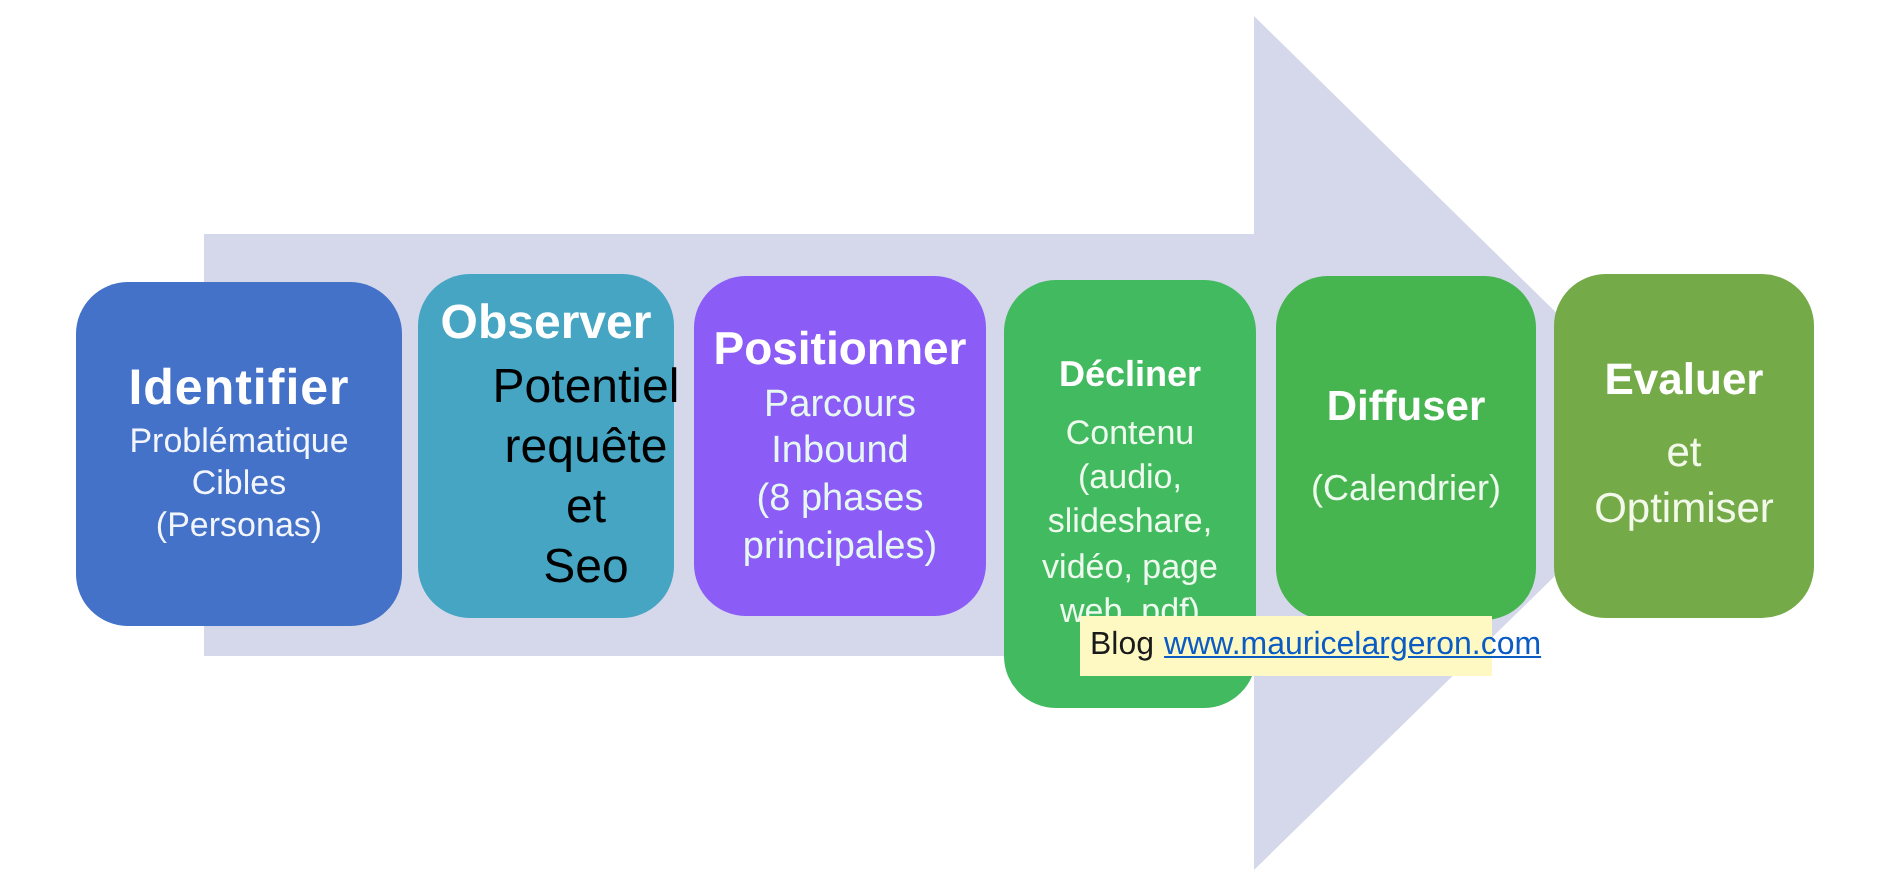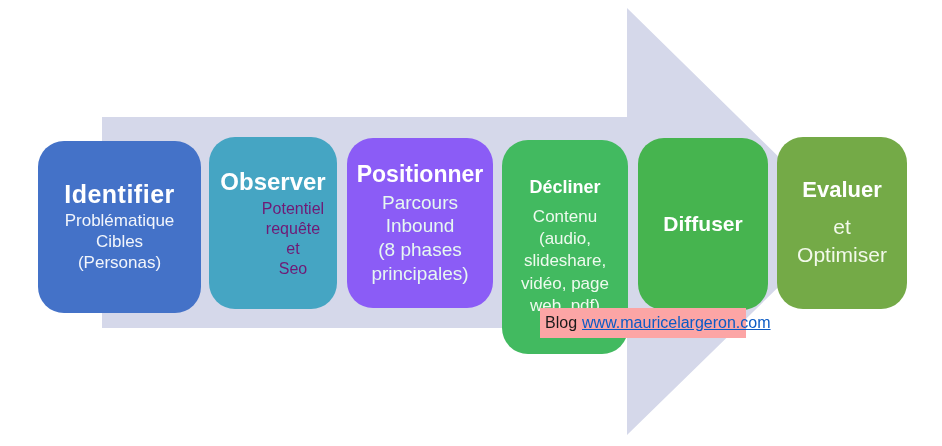--- a/index.html
+++ b/index.html
@@ -22,36 +22,36 @@
     padding:6px 8px;
   }
   .stage .title{font-weight:bold;color:#ffffff;}
   .stage .lines{white-space:pre-line;color:rgba(255,255,255,0.93);}
   
   .b0{left:38px;top:141px;width:163px;height:172px;}
   .b0 .title{font-size:25px;letter-spacing:.5px;}
   .b0 .lines{font-size:17px;line-height:1.22;margin-top:2px;}
   .b1{left:209px;top:137px;width:128px;height:172px;}
   .b1 .title{font-size:24px;}
-  .b1 .lines{font-size:16px;line-height:1.25;margin-top:3px;color:#701a75;margin-left:40px;}
+  .b1 .lines{font-size:24px;line-height:1.25;margin-top:3px;color:#000000;margin-left:40px;}
   .b2{left:347px;top:138px;width:146px;height:170px;}
   .b2 .title{font-size:23px;}
   .b2 .lines{font-size:19px;line-height:1.25;margin-top:3px;color:#e6f8f1;}
   .b3{left:502px;top:140px;width:126px;height:214px;}
   .b3 .title{font-size:18px;}
   .b3 .lines{font-size:17px;line-height:1.3;margin-top:8px;color:#eefaee;}
   .b4{left:638px;top:138px;width:130px;height:172px;gap:16px;}
   .b4 .title{font-size:21px;}
   .b4 .lines{font-size:18px;line-height:1.25;margin-top:1px;color:#eefaee;}
   .b5{left:777px;top:137px;width:130px;height:172px;}
   .b5 .title{font-size:22px;}
   .b5 .lines{font-size:21px;line-height:1.35;margin-top:10px;color:#f2f9ea;}
   .blog{
     position:absolute;left:540px;top:308px;width:206px;height:30px;
-    background:#fca5a5;
+    background:#fef9c3;
     display:flex;align-items:center;
     font-size:16px;color:#1a1a1a;
     padding-left:5px;box-sizing:border-box;
     white-space:nowrap;
   }
   .blog a{text-decoration:underline;margin-left:5px;}
 </style>
 </head>
 <body>
 
@@ -87,20 +87,21 @@
     <div class="title">Décliner</div>
     <div class="lines">Contenu
 (audio,
 slideshare,
 vidéo, page
 web, pdf)</div>
   </div>
 
   <div class="stage b4" style="background-color: rgb(70, 180, 79);">
     <div class="title">Diffuser</div>
+    <div class="lines">(Calendrier)</div>
   </div>
 
   <div class="stage b5" style="background-color: rgb(116, 170, 71);">
     <div class="title">Evaluer</div>
     <div class="lines">et
 Optimiser</div>
   </div>
 
   <div class="blog">
     <span>Blog</span>

